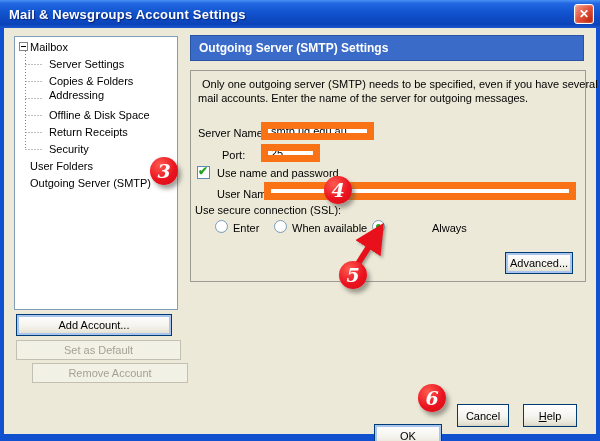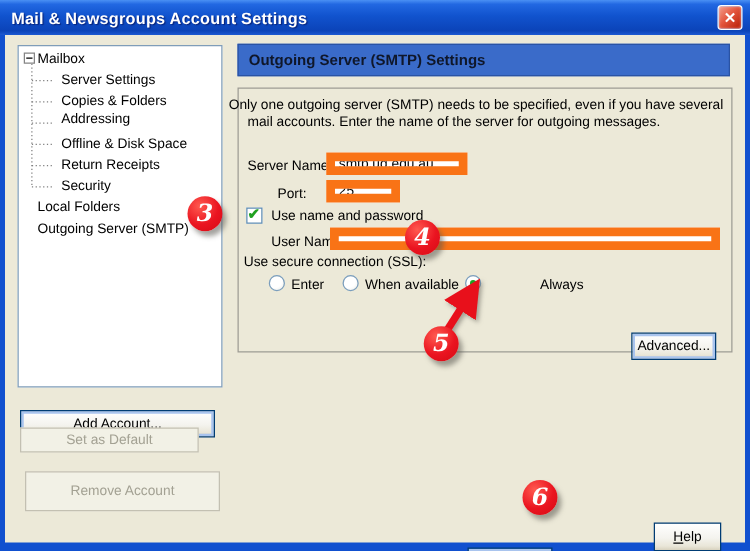--- a/index.html
+++ b/index.html
@@ -54,33 +54,33 @@
   }
   .tree-svg { position:absolute; left:0; top:0; }
 
   
   .xp-btn {
     position:absolute;
     border:1px solid #003C74; border-radius:0;
     background:linear-gradient(180deg,#FFFFFF 0%,#F4F3EE 55%,#E9E6D8 85%,#D8D2BF 100%);
     font-family:"Liberation Sans", sans-serif; font-size:11px; color:#000;
     display:flex; align-items:center; justify-content:center;
-    cursor:default; white-space:nowrap;margin-top:14px;
+    cursor:default; white-space:nowrap;
   }
   .xp-btn.ring { box-shadow:inset 0 0 0 2px #A9C4EE; }
   .xp-btn.disabled {
     border:1px solid #C3C0B2; background:#F2F1E6; color:#A3A193; box-shadow:none;
   }
   .u { text-decoration:underline; }
 
   
   .header-bar {
     position:absolute; left:186px; top:7px; width:394px; height:26px;
     background:#3A6BC9; border:1px solid #2A53A4;
-    color:#0f172a; font-weight:bold; font-size:12px;
+    color:#ffffff; font-weight:bold; font-size:12px;
     display:flex; align-items:center; padding-left:8px;
   }
   .groupbox {
     position:absolute; left:186px; top:42px; width:396px; height:212px;
     border:1px solid #9D9C94;
   }
   .lbl { position:absolute; font-size:11px; color:#000; white-space:nowrap; height:13px; line-height:13px; }
   .xp-input {
     position:absolute; border:7px solid #f97316; background:#fff;
     font-family:"Liberation Sans", sans-serif; font-size:11px; color:#000;
@@ -140,35 +140,35 @@
         <line x1="10.5" y1="112.5" x2="28" y2="112.5" stroke="#808080" stroke-width="1" stroke-dasharray="1,2"></line>
       </svg>
       <span class="expander"></span>
       <div class="tree-item root" style="top:2px">Mailbox</div>
       <div class="tree-item child" style="top:19px">Server Settings</div>
       <div class="tree-item child" style="top:36px">Copies &amp; Folders</div>
       <div class="tree-item child" style="top:50px">Addressing</div>
       <div class="tree-item child" style="top:70px">Offline &amp; Disk Space</div>
       <div class="tree-item child" style="top:87px">Return Receipts</div>
       <div class="tree-item child" style="top:104px">Security</div>
-      <div class="tree-item root" style="top:121px">Local Folders</div>
+      <div class="tree-item root" style="top:121px">User Folders</div>
       <div class="tree-item root" style="top:138px">Outgoing Server (SMTP)</div>
     </div>
 
     <div class="xp-btn ring" style="left:12px; top:286px; width:156px; height:22px;">Add Account...</div>
-    <div class="xp-btn disabled" style="left:12px; top:300px; width:143px; height:20px;">Set as Default</div>
-    <div class="xp-btn disabled" style="left:16px; top:335px; width:156px; height:32px;">Remove Account</div>
+    <div class="xp-btn disabled" style="left:12px; top:312px; width:165px; height:20px;">Set as Default</div>
+    <div class="xp-btn disabled" style="left:28px; top:335px; width:156px; height:20px;">Remove Account</div>
 
     <div class="header-bar">
       <span>Outgoing Server (SMTP) Settings</span>
     </div>
 
     <div class="groupbox"></div>
 
-    <div class="lbl" style="left:179px; top:50px;">Only one outgoing server (SMTP) needs to be specified, even if you have several</div>
+    <div class="lbl" style="left:198px; top:50px;">Only one outgoing server (SMTP) needs to be specified, even if you have several</div>
     <div class="lbl" style="left:194px; top:64px;">mail accounts. Enter the name of the server for outgoing messages.</div>
 
     <div class="lbl" style="left:194px; top:99px;">Server Name:</div>
     <input class="xp-input" style="left: 257px; top: 94px; width: 113px; height: 18px;" value="smtp.uq.edu.au">
 
     <div class="lbl" style="left:194px; top:121px;padding-left:24px;">Port:</div>
     <input class="xp-input" style="left: 257px; top: 116px; width: 59px; height: 18px;" value="25">
 
     <div class="xp-checkbox">
       <span class="check">✔</span>
@@ -187,20 +187,21 @@
     <div class="lbl" style="left:288px; top:194px;">When available</div>
 
     <div class="xp-radio" style="left:368px; top:192px;">
       <span class="dot"></span>
     </div>
     <div class="lbl" style="left:386px; top:194px;margin-left:42px;">Always</div>
 
     <div class="xp-btn ring" style="left:501px; top:224px; width:68px; height:22px;">Advanced...</div>
 
     <div class="xp-btn ring" style="left:370px; top:396px; width:68px; height:23px;">OK</div>
+    <div class="xp-btn" style="left:453px; top:376px; width:52px; height:23px;">Cancel</div>
     <div class="xp-btn" style="left:519px; top:376px; width:54px; height:23px;">
       <span class="u">H</span>
         <span>elp</span>
     </div>
 
     <div class="step" style="left:146px; top:129px;">3</div>
     <div class="step" style="left:320px; top:148px;">4</div>
     <div class="step" style="left:335px; top:233px;">5</div>
     <div class="step" style="left:414px; top:356px;">6</div>
 

